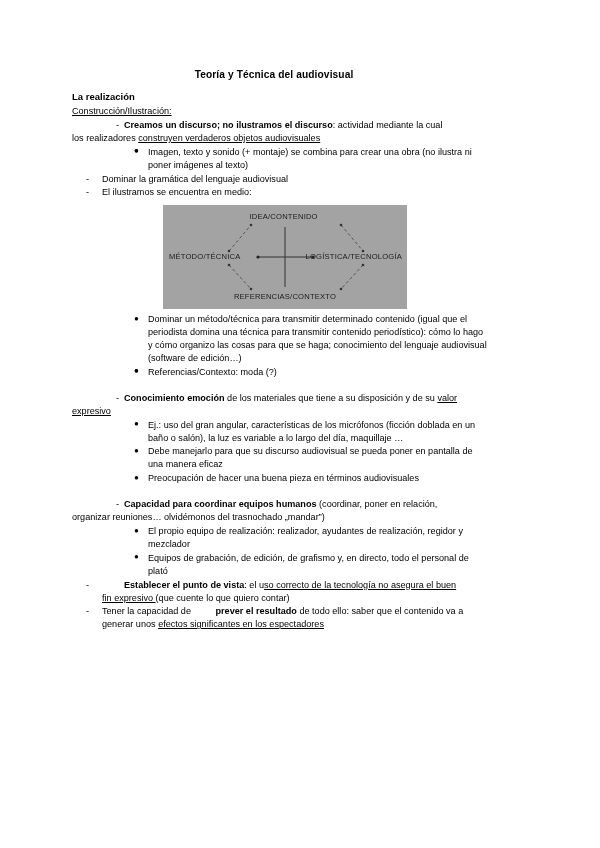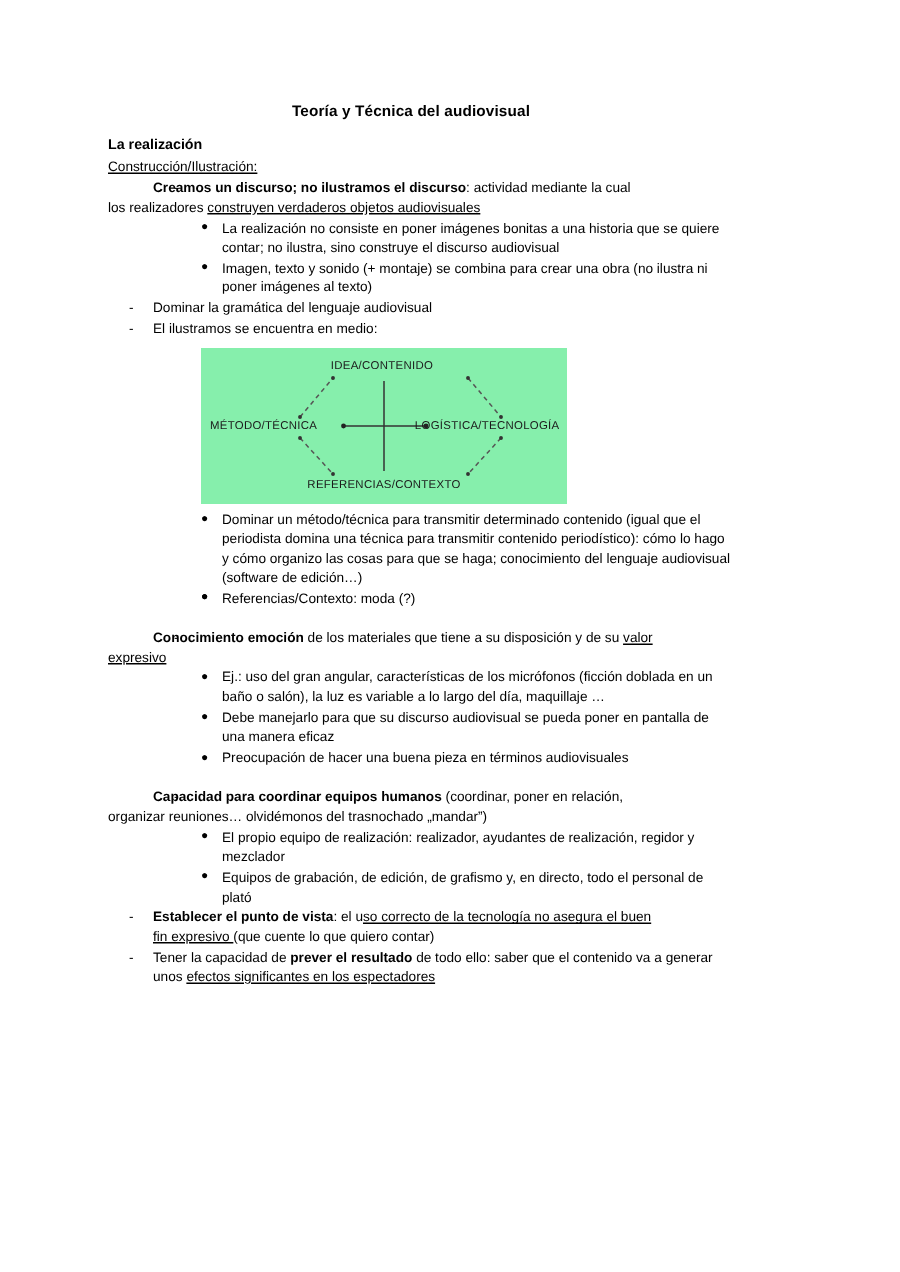--- a/index.html
+++ b/index.html
@@ -41,20 +41,21 @@
   .h-sub {
     text-decoration: underline;
     margin-top: 1px;
     font-size: 9.1px;
   }
   u, .u {
     text-decoration: underline;
   }
   b, .b {
     font-weight: bold;
+    margin-left: 22px;
   }
 
   
   ul {
     margin: 0;
     padding: 0;
     list-style: none;
   }
   li {
     position: relative;
@@ -117,21 +118,22 @@
   .diagram-wrap {
     margin: 6px 0 4px 0;
     display: flex;
     justify-content: flex-start;
     padding-left: 62px;
   }
   .diagram {
     position: relative;
     width: 244px;
     height: 104px;
-    background: #86efac;
+    background: #a3a3a3;
+    margin-left: 29px;
   }
   .diagram svg {
     display: block;
   }
   .dg-label {
     position: absolute;
     font-family: "Liberation Sans", sans-serif;
     font-size: 7.6px;
     color: #1a1a1a;
     white-space: nowrap;
@@ -171,21 +173,20 @@
     <ul class="lvl1">
       <li class="outdent">
         <span class="marker">-</span><b>Creamos un discurso; no ilustramos el discurso</b><span>: actividad mediante la cual</span><br>
         <span>los realizadores </span><u>construyen verdaderos objetos audiovisuales</u>
       </li>
     </ul>
 
     <ul class="lvl2">
       <li>
         <span class="marker">●</span>
-        <span>La realización no consiste en poner imágenes bonitas a una historia que se quiere contar; no ilustra, sino construye el discurso audiovisual</span>
       </li>
       <li>
         <span class="marker">●</span>
         <span>Imagen, texto y sonido (+ montaje) se combina para crear una obra (no ilustra ni poner imágenes al texto)</span>
       </li>
     </ul>
 
     <ul class="lvl1">
       <li>
         <span class="marker">-</span>

